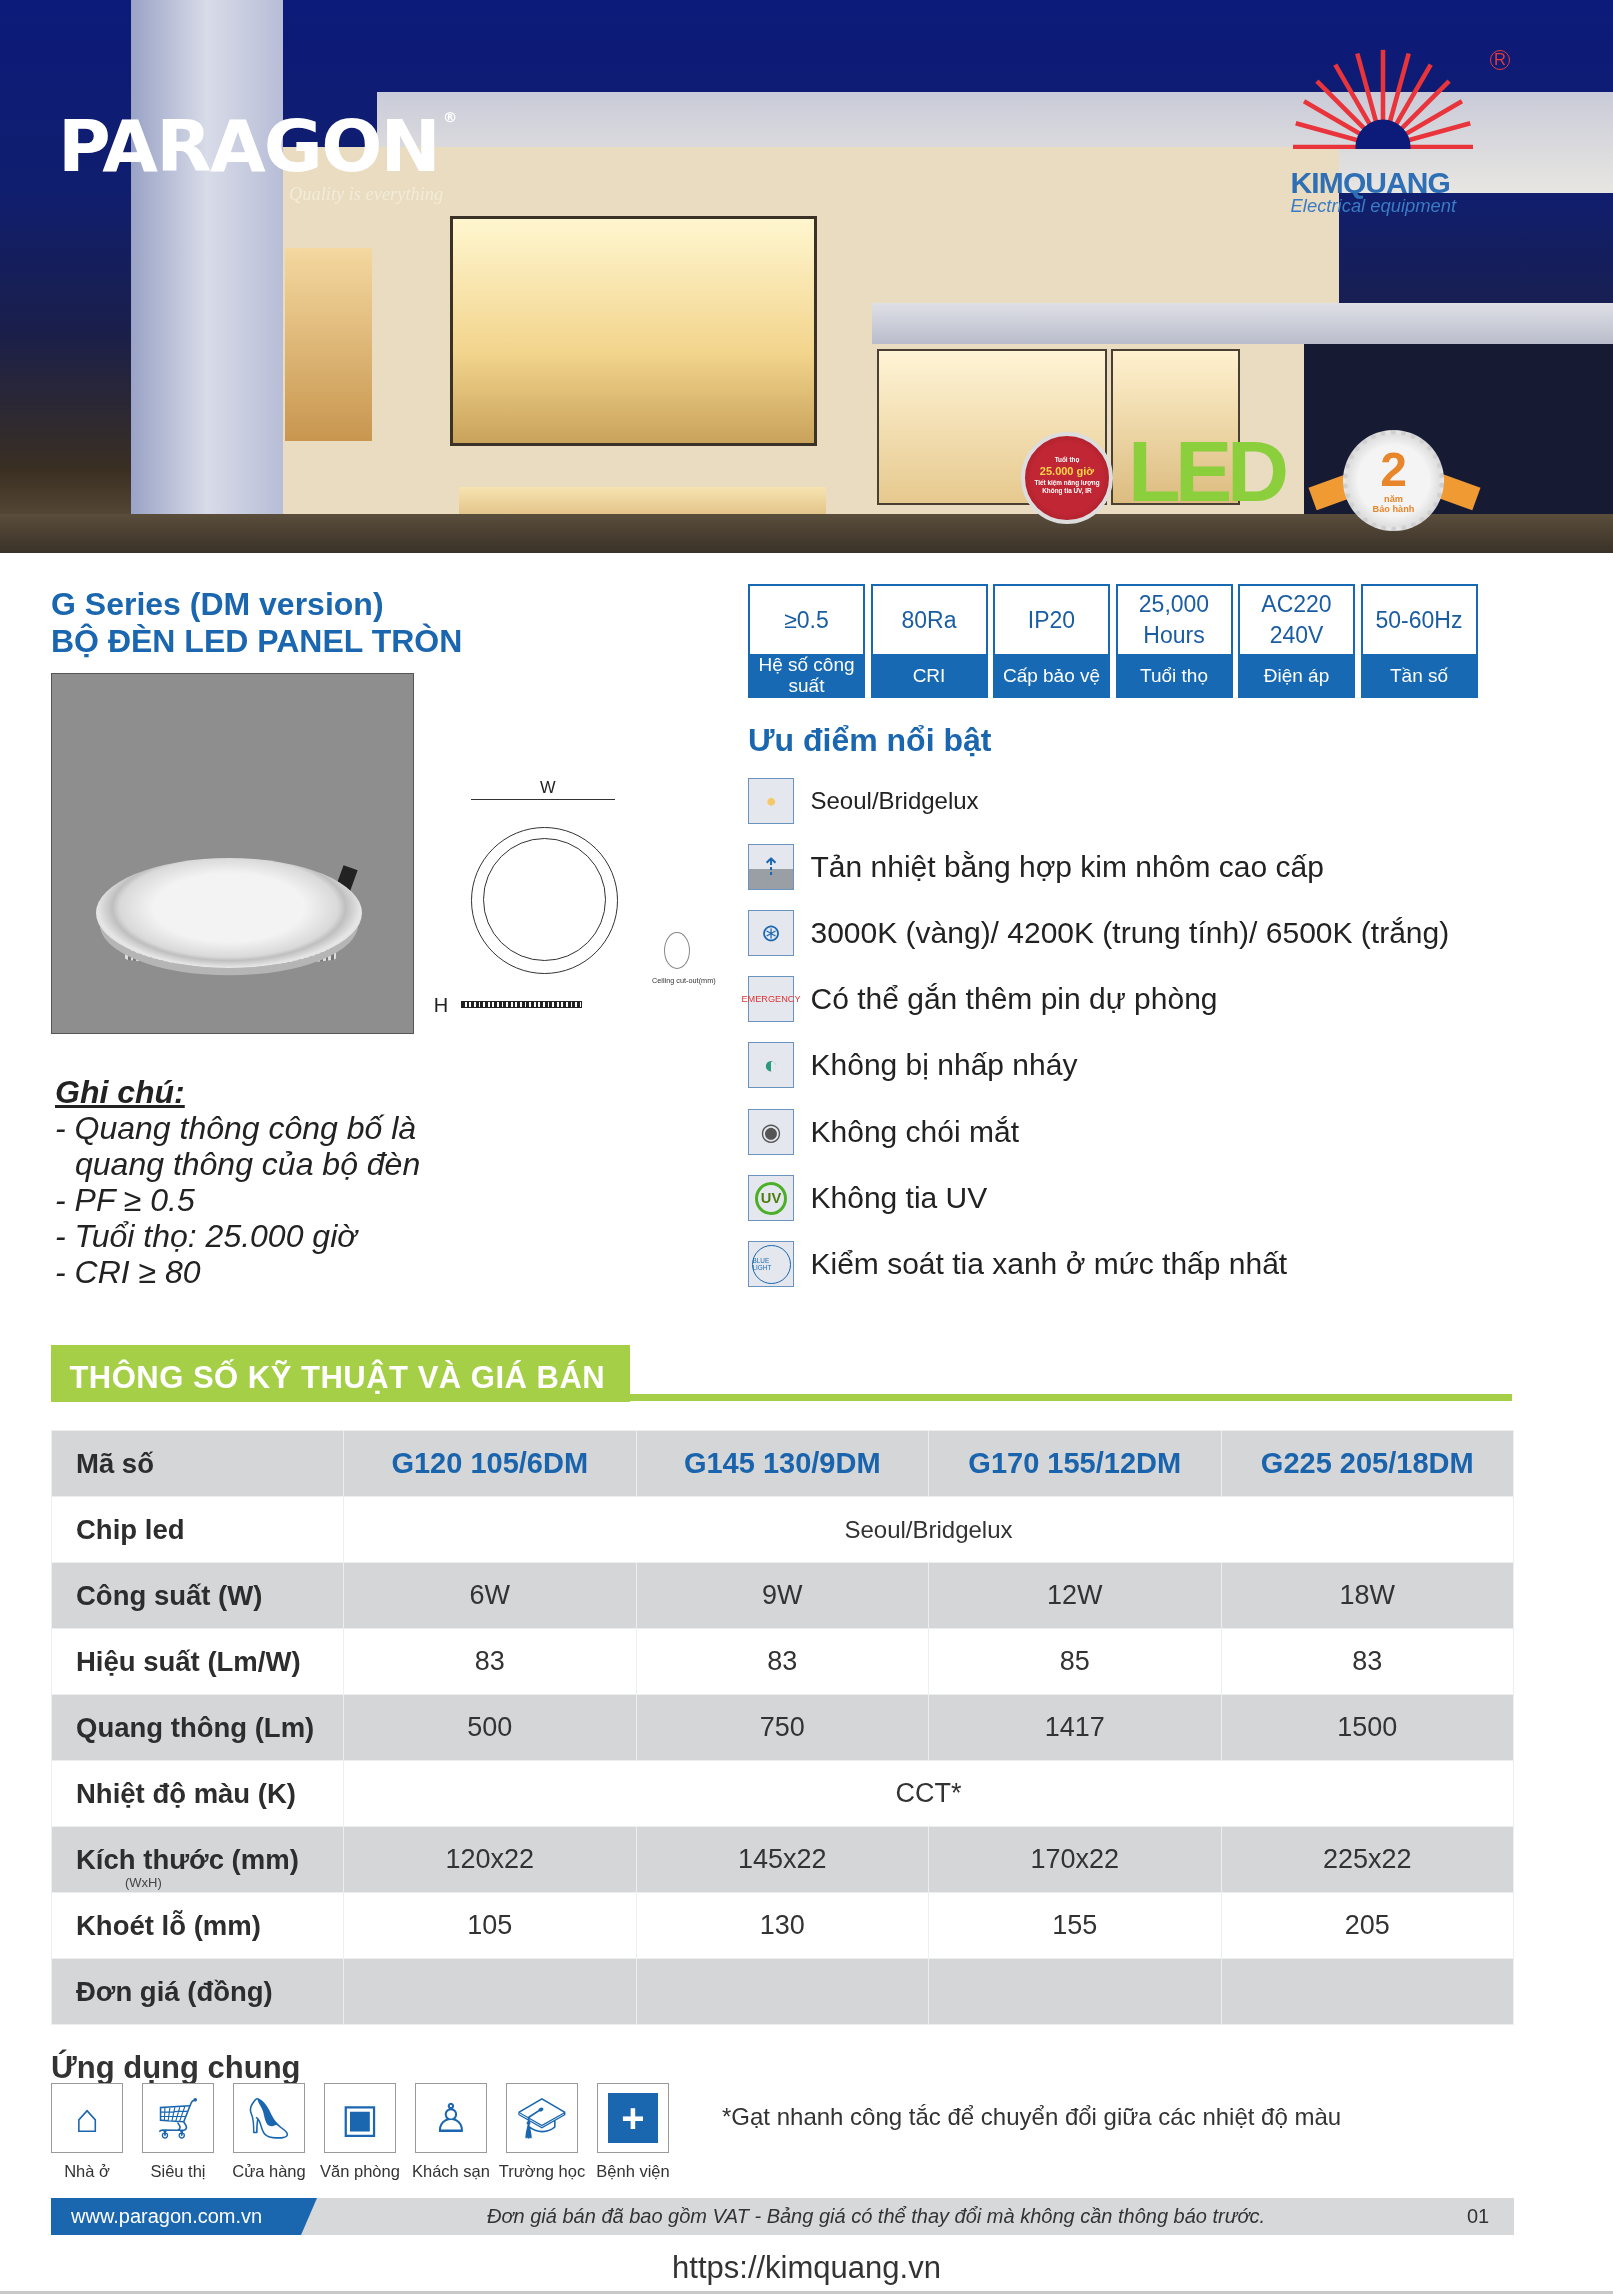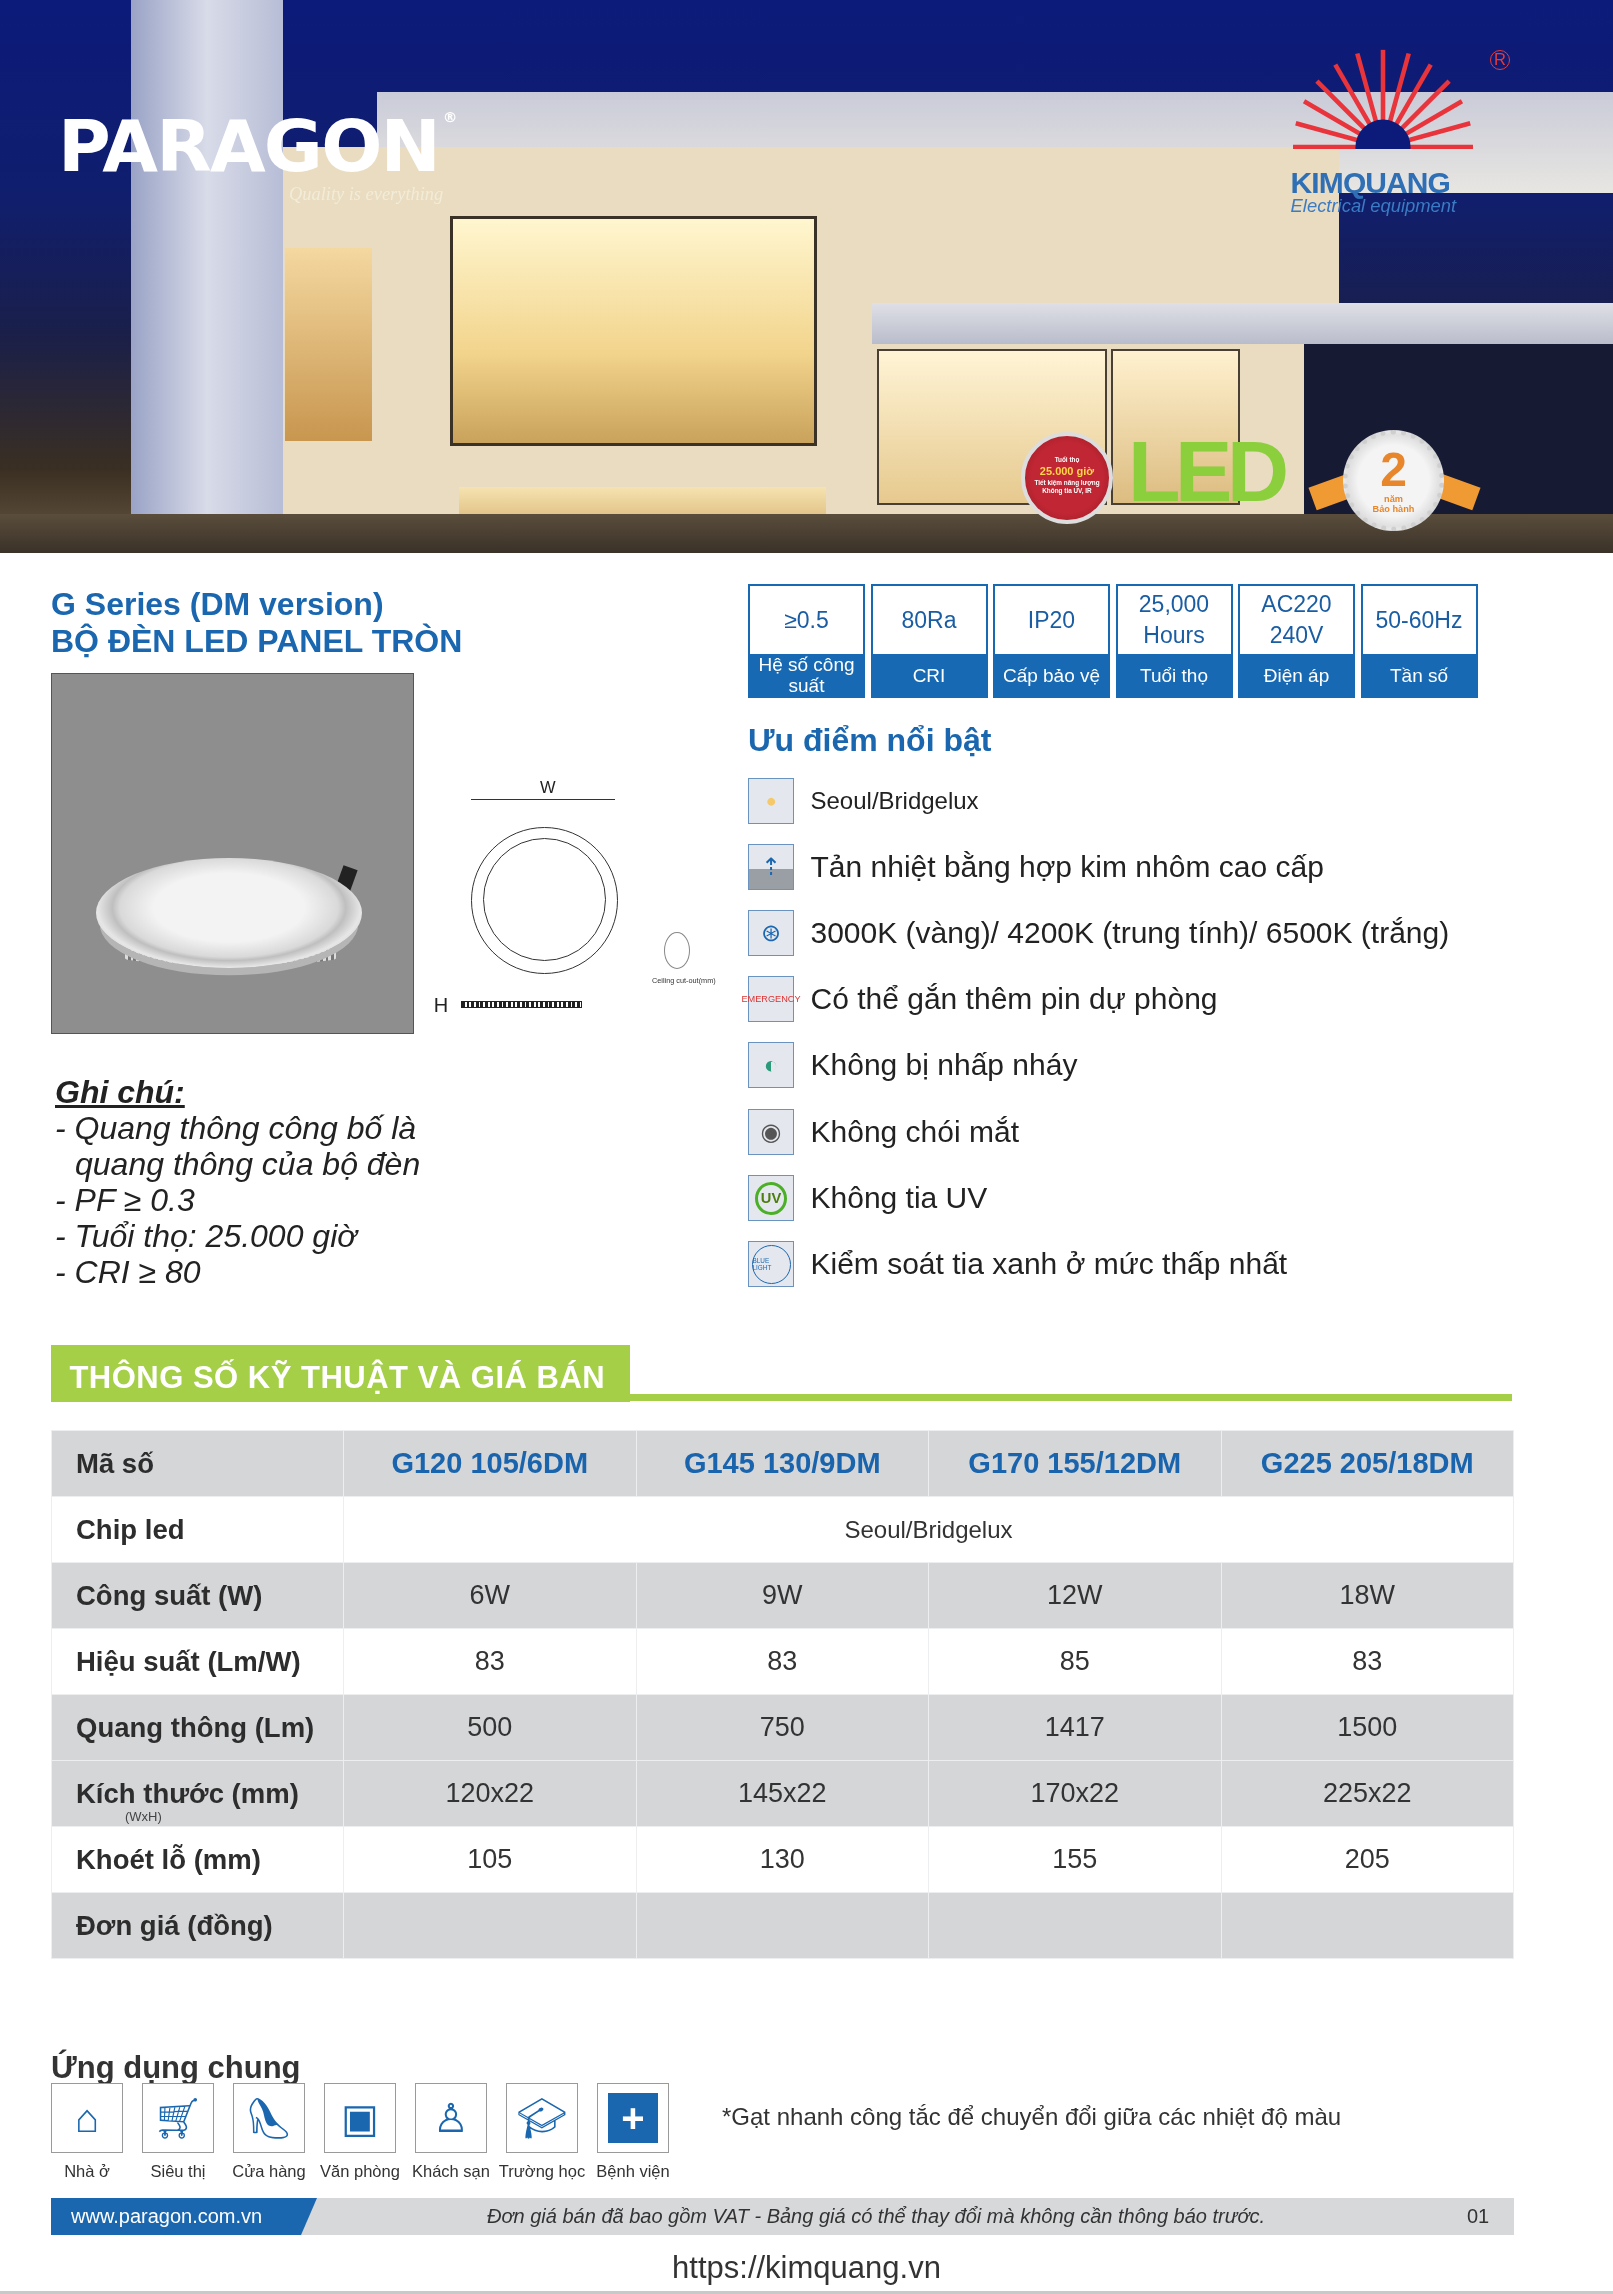--- a/index.html
+++ b/index.html
@@ -249,21 +249,21 @@
         <span style="border:1.8px solid #1a67b0;border-radius:50%;width:39px;height:39px;display:flex;align-items:center;justify-content:center">BLUE LIGHT</span>
       </div>
       <div class="f-text">Kiểm soát tia xanh ở mức thấp nhất</div>
     </div>
 </div>
 
 <div class="notes">
   <div class="hdr">Ghi chú:</div>
   <div>- Quang thông công bố là</div>
   <div class="ind">quang thông của bộ đèn</div>
-  <div>- PF ≥ 0.3</div>
+  <div>- PF ≥ 0.5</div>
   <div>- Tuổi thọ: 25.000 giờ</div>
   <div>- CRI ≥ 80</div>
 </div>
 
 <div class="sec-hdr">THÔNG SỐ KỸ THUẬT VÀ GIÁ BÁN</div>
 <div class="sec-line"></div>
 
 <table class="spec-table">
   <tbody>
       <tr class="g">
@@ -291,20 +291,24 @@
     <td>85</td>
     <td>83</td>
   </tr>
   <tr class="g">
     <td class="rl">Quang thông (Lm)</td>
     <td>500</td>
     <td>750</td>
     <td>1417</td>
     <td>1500</td>
   </tr>
+  <tr class="w">
+    <td class="rl">Nhiệt độ màu (K)</td>
+    <td colspan="4">CCT*</td>
+  </tr>
   <tr class="g">
     <td class="rl"><span>Kích thước (mm)</span><span class="sub">(WxH)</span></td>
     <td>120x22</td>
     <td>145x22</td>
     <td>170x22</td>
     <td>225x22</td>
   </tr>
   <tr class="w">
     <td class="rl">Khoét lỗ (mm)</td>
     <td>105</td>

